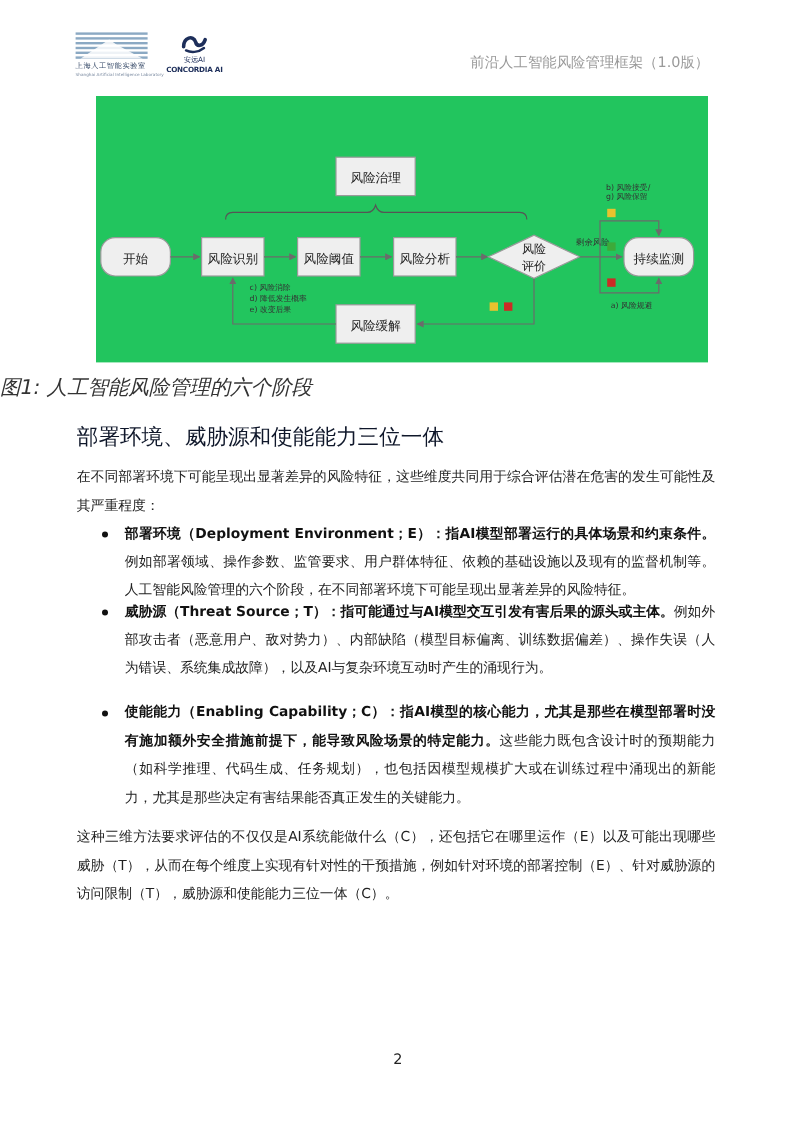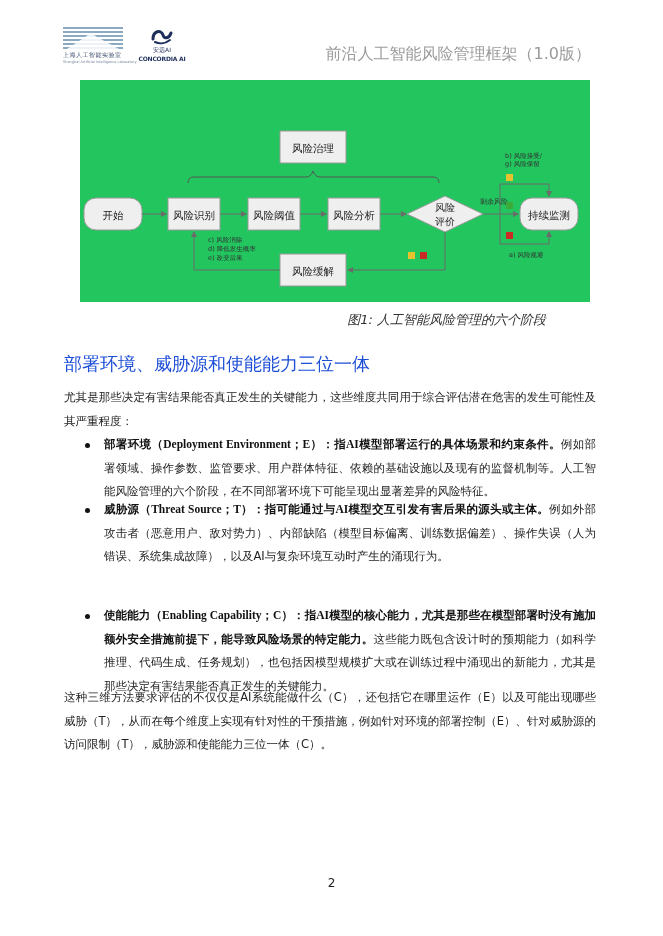--- a/index.html
+++ b/index.html
@@ -13,37 +13,37 @@
   .header-logos { position: absolute; left: 63px; top: 27px; display: flex; align-items: flex-start; gap: 12px; }
   .logo-shlab { width: 62px; height: 38px; position: relative; }
   .logo-shlab .bars { width: 60px; height: 22px; position: relative; }
   .logo-shlab .bars span { position: absolute; left: 0; width: 60px; height: 2px; background: #8ba9c3; }
   .logo-shlab .cn { font-size: 6px; color: #3a4d6b; white-space: nowrap; margin-top: 2px; letter-spacing: 0.5px; }
   .logo-shlab .en { font-size: 3.5px; color: #7a8aa0; white-space: nowrap; }
   .logo-concordia { width: 50px; display: flex; flex-direction: column; align-items: center; }
   .logo-concordia svg { display: block; }
   .logo-concordia .cn { font-size: 6px; color: #1d2e5a; margin-top: 1px; }
   .logo-concordia .en { font-size: 6px; color: #1d2e5a; font-weight: bold; letter-spacing: -0.2px; white-space: nowrap; }
-  .running-title { position: absolute; right: 72px; top: 44px; font-size: 16px; color: #9a9a9a; }
+  .running-title { position: absolute; right: 72px; top: 44px; font-size: 12px; color: #9a9a9a; }
 
   .figure { position: absolute; left: 80px; top: 80px; width: 510px; height: 222px; background: #22c55e; }
   .figure svg { position: absolute; left: 0; top: 0; }
-  .caption { position: absolute; left: 0; width: 546px; top: 311px; text-align: right; font-size: 13px; font-style: italic; color: #333; }
+  .caption { position: absolute; left: 0; width: 546px; top: 311px; text-align: left; font-size: 17px; font-style: italic; color: #333; }
 
-  .section-title { position: absolute; left: 64px; top: 352px; font-size: 18px; color: #1d4ed8; font-weight: normal; }
+  .section-title { position: absolute; left: 64px; top: 352px; font-size: 18px; color: #0f172a; font-weight: normal; }
 
   .para { position: absolute; left: 64px; width: 532px; font-size: 11.5px; line-height: 23.5px; color: #222; text-align: justify; }
   .intro { top: 386px; }
   .bullets { position: absolute; left: 82px; width: 514px; list-style: none; }
   .bullets li { position: relative; padding-left: 22px; font-size: 11.5px; line-height: 23.5px; color: #222; text-align: justify; }
   .bullets li .dot { position: absolute; left: 3px; top: 10px; width: 5px; height: 5px; border-radius: 50%; background: #111; }
-  .bullets li b { font-weight: bold; color: #111; font-family: Liberation Serif, serif; }
+  .bullets li b { font-weight: bold; color: #111; }
   .b1 { top: 433px; }
   .b2 { top: 498px; }
-  .b3 { top: 604px; }
+  .b3 { top: 582px; }
   .closing { top: 686px; }
 
   .page-number { position: absolute; left: 0; width: 663px; top: 876px; text-align: center; font-size: 12px; color: #222; }
 </style>
 </head>
 <body>
 
 <div class="header-logos">
   <div class="logo-shlab">
     <div class="bars">
@@ -142,21 +142,21 @@
     </g>
     <path d="M200 190 L114 190 L114 152" stroke="#6b6b6b" fill="none" marker-end="url(#arr)"></path>
     <text x="128" y="162" font-size="6.5" fill="#333">c) 风险消除</text>
     <text x="128" y="171" font-size="6.5" fill="#333">d) 降低发生概率</text>
     <text x="128" y="180" font-size="6.5" fill="#333">e) 改变后果</text>
   </svg>
 </div>
 <div class="caption">图1: 人工智能风险管理的六个阶段</div>
 
 <h2 class="section-title">部署环境、威胁源和使能能力三位一体</h2>
-<p class="para intro">尤其是那些决定有害结果能否真正发生的关键能力，这些维度共同用于综合评估潜在危害的发生可能性及其严重程度：</p>
+<p class="para intro">在不同部署环境下可能呈现出显著差异的风险特征，这些维度共同用于综合评估潜在危害的发生可能性及其严重程度：</p>
 
 <ul class="bullets b1">
   <li>
     <span class="dot"></span>
     <b>部署环境（Deployment Environment；E）：指AI模型部署运行的具体场景和约束条件。</b><span>例如部署领域、操作参数、监管要求、用户群体特征、依赖的基础设施以及现有的监督机制等。人工智能风险管理的六个阶段，在不同部署环境下可能呈现出显著差异的风险特征。</span>
   </li>
 </ul>
 <ul class="bullets b2">
   <li>
     <span class="dot"></span>

